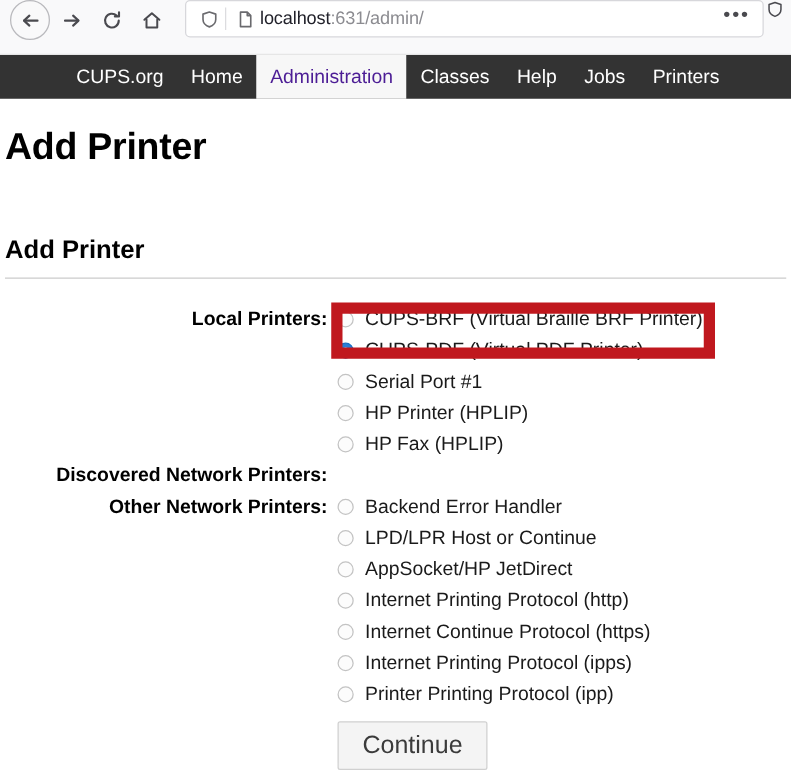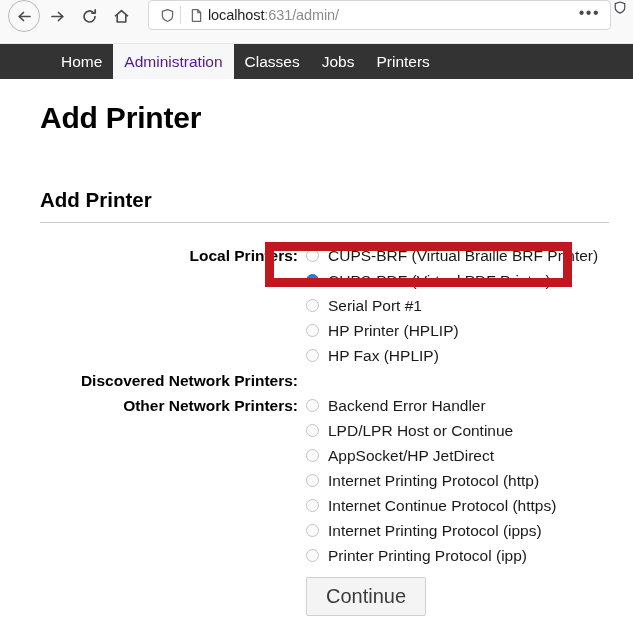--- a/index.html
+++ b/index.html
@@ -119,22 +119,21 @@
     padding: 0 11px;
     white-space: nowrap;
   }
   .cups-nav-item.active {
     background: #f7f7f7;
     color: #4c1d95;
   }
 
   
   .content {
-    padding: 0 24px;
-    margin-left: 16px;
+    padding: 0 4px;
   }
   h1.page-title {
     font-size: 30px;
     font-weight: bold;
     color: #000000;
     margin: 22px 0 0 0;
     letter-spacing: -0.2px;
   }
   h2.section-title {
     font-size: 20.5px;
@@ -288,23 +287,25 @@
   </div>
 
   <div class="toolbar-edge-icon">
     <svg width="15" height="15" viewBox="0 0 15 15" fill="none" stroke="currentColor" stroke-width="1.3" stroke-linejoin="round">
       <path d="M7.5 1.6 L12.6 3.3 V7.6 c0 3.2 -2.6 5 -5.1 5.9 C5 12.6 2.4 10.8 2.4 7.6 V3.3 Z"></path>
     </svg>
   </div>
 </div>
 
 <div class="cups-nav">
+  <div class="cups-nav-item">CUPS.org</div>
   <div class="cups-nav-item">Home</div>
   <div class="cups-nav-item active">Administration</div>
   <div class="cups-nav-item">Classes</div>
+  <div class="cups-nav-item">Help</div>
   <div class="cups-nav-item">Jobs</div>
   <div class="cups-nav-item">Printers</div>
 </div>
 
 <div class="content">
   <h1 class="page-title">Add Printer</h1>
   <h2 class="section-title">Add Printer</h2>
 
   <div class="form">
 

